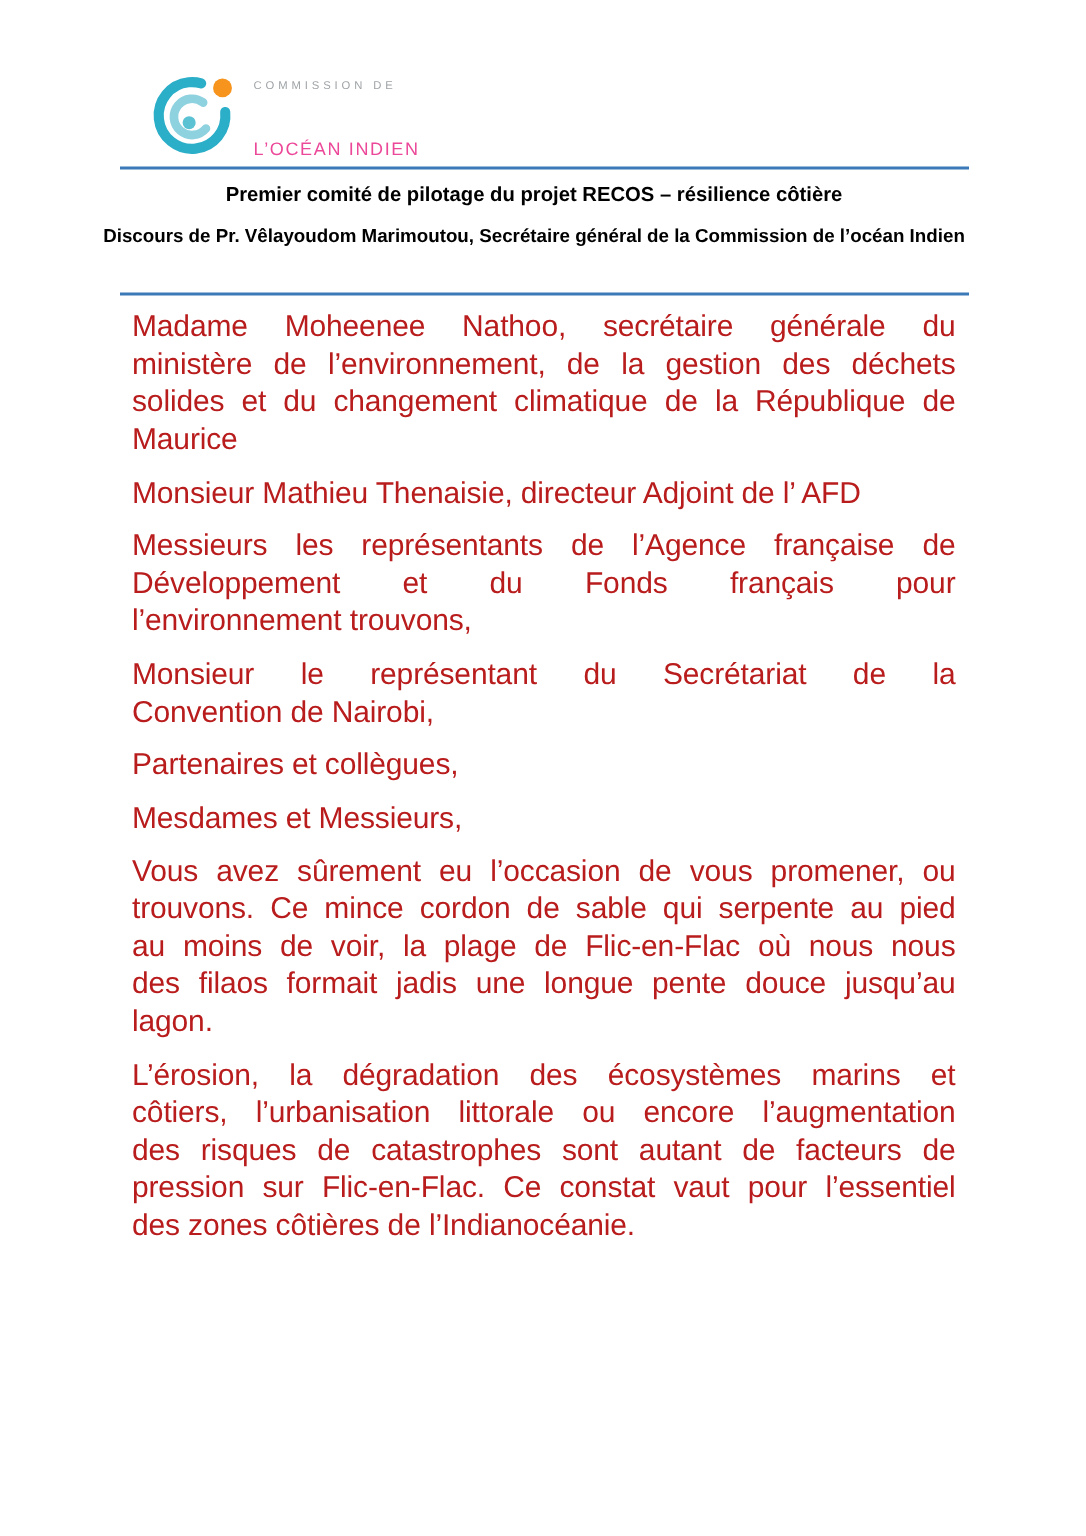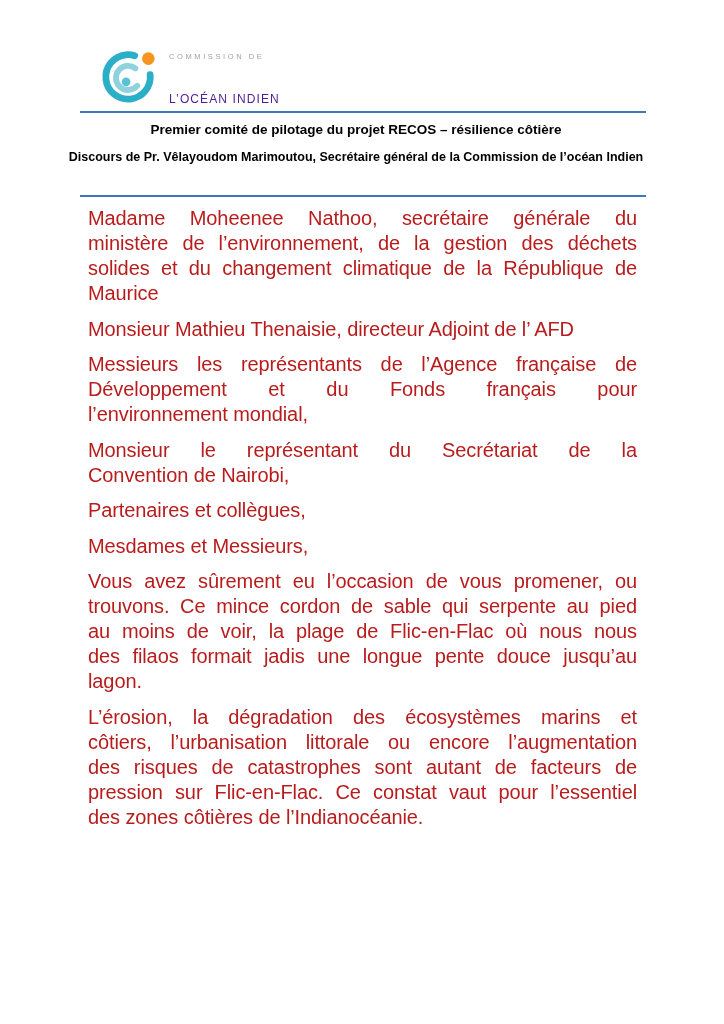--- a/index.html
+++ b/index.html
@@ -4,21 +4,21 @@
 <style>
   html,body{margin:0;padding:0;background:#ffffff;}
   .page{
     position:relative;width:724px;height:868px;margin:0 auto;background:#ffffff;
     font-family:"Liberation Sans","DejaVu Sans",sans-serif;overflow:hidden;color:#161616;
   }
   
   .logo{position:absolute;top:46px;left:100px;display:flex;align-items:center;gap:11px;}
   .logo-text{display:flex;flex-direction:column;gap:3px;padding-top:6px;}
   .logo-line1{font-size:7.5px;letter-spacing:2.6px;color:#9fa3a6;white-space:nowrap;}
-  .logo-line2{font-size:12px;letter-spacing:1.1px;color:#4c1d95;white-space:nowrap;margin-top:28px;}
+  .logo-line2{font-size:12px;letter-spacing:1.1px;color:#ec4899;white-space:nowrap;margin-top:28px;}
   
   .rule{position:absolute;left:80px;width:566px;height:2px;background:#3c79b8;}
   .rule-top{top:111px;}
   .rule-bottom{top:195px;}
   .doc-heading{position:absolute;left:30px;right:42px;text-align:center;font-weight:bold;color:#000;white-space:nowrap;}
   .doc-title{top:122px;font-size:13.5px;}
   .doc-subtitle{top:150px;font-size:12.5px;}
   .doc-date{top:178px;font-size:13px;}
   
   .speech{position:absolute;top:206px;left:88px;width:549px;font-size:20px;line-height:25px;letter-spacing:-0.1px;color:#b91c1c;}
@@ -60,21 +60,21 @@
         <div class="line">ministère de l’environnement, de la gestion des déchets</div>
         <div class="line">solides et du changement climatique de la République de</div>
         <div class="line last">Maurice</div>
       </div>
       <div class="para">
         <div class="line last">Monsieur Mathieu Thenaisie, directeur Adjoint de l’ AFD</div>
       </div>
       <div class="para">
         <div class="line">Messieurs les représentants de l’Agence française de</div>
         <div class="line">Développement et du Fonds français pour</div>
-        <div class="line last">l’environnement mondial,</div>
+        <div class="line last">l’environnement trouvons,</div>
       </div>
       <div class="para">
         <div class="line">Monsieur le représentant du Secrétariat de la</div>
         <div class="line last">Convention de Nairobi,</div>
       </div>
       <div class="para">
         <div class="line last">Partenaires et collègues,</div>
       </div>
       <div class="para">
         <div class="line last">Mesdames et Messieurs,</div>

